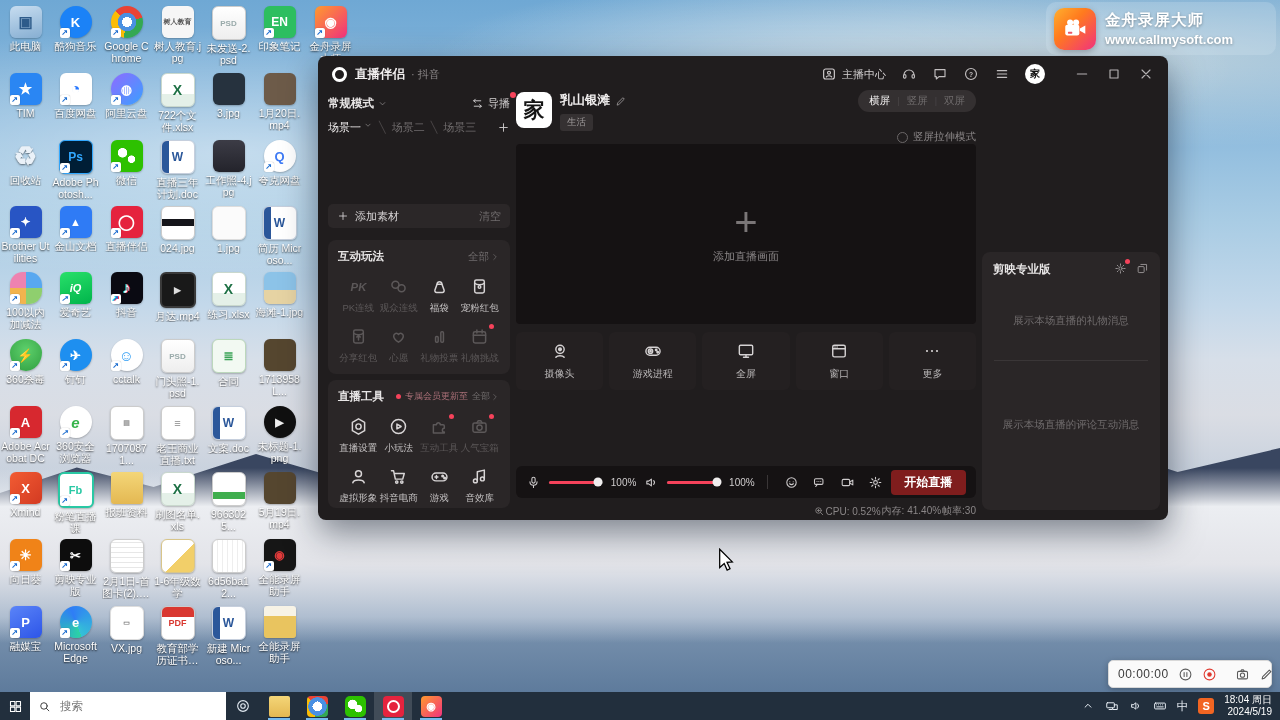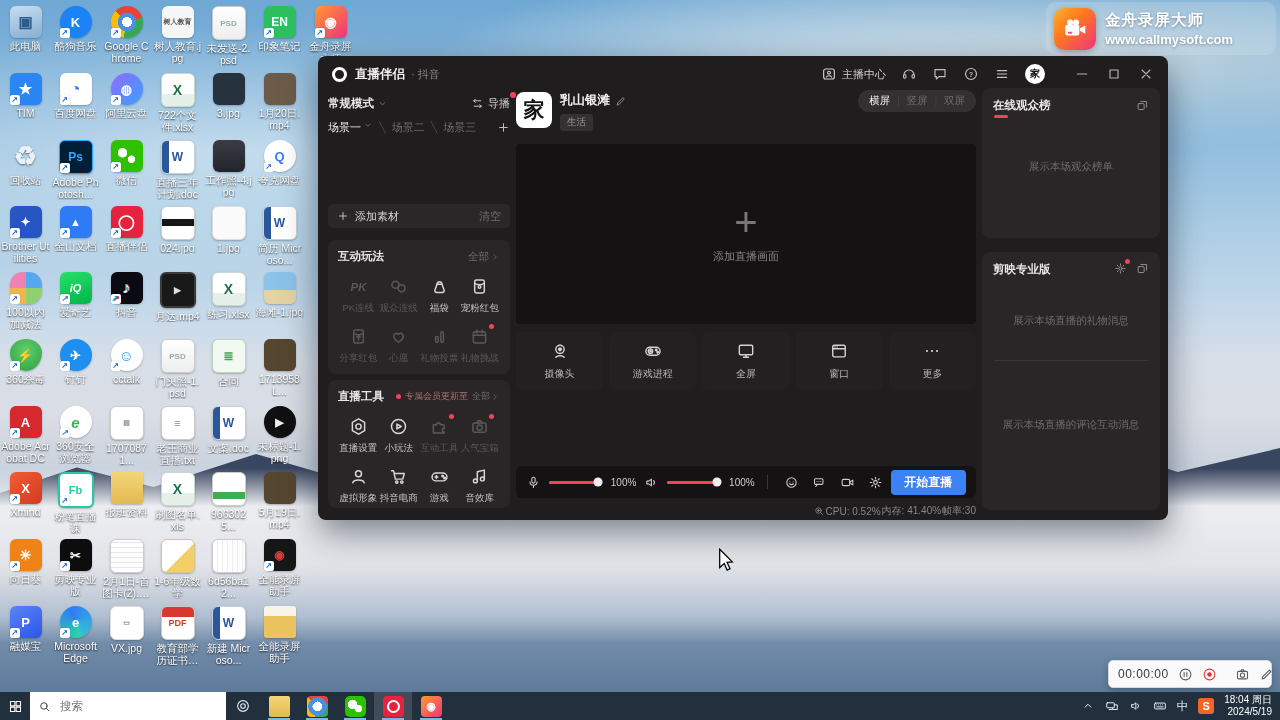--- a/index.html
+++ b/index.html
@@ -148,21 +148,21 @@
   .srcbtn .svgi{width:20px;height:20px;color:#d5d2d3;}
   .srcbtn .slb{font-size:10px;color:#b8b5b6;white-space:nowrap;}
   .c-ctrl{top:410px;height:32px;background:#151213;border-radius:6px;display:flex;align-items:center;padding:0 10px;box-sizing:border-box;gap:8px;}
   .c-ctrl .svgi{width:15px;height:15px;color:#cfcccd;}
   .slider{position:relative;width:56px;height:3px;background:#4a4647;border-radius:2px;}
   .slider .fill{position:absolute;left:0;top:0;bottom:0;width:92%;background:#f5425a;border-radius:2px;}
   .slider .knob{position:absolute;top:50%;left:92%;width:9px;height:9px;background:#f0eeee;border-radius:50%;transform:translate(-50%,-50%);}
   .pct{font-size:10px;color:#cfcccd;}
   .vdiv{width:1px;height:14px;background:#3a3637;margin:0 4px;}
   .ctrl-icons{display:flex;align-items:center;gap:13px;margin-left:4px;}
-  .startbtn{margin-left:auto;width:78px;height:25px;background:#3b82f6;border:none;border-radius:4px;color:#fff;
+  .startbtn{margin-left:auto;width:78px;height:25px;background:#7f1d1d;border:none;border-radius:4px;color:#fff;
     font-size:12px;font-weight:700;font-family:inherit;display:flex;align-items:center;justify-content:center;cursor:pointer;}
   .c-stats{top:448px;display:flex;justify-content:flex-end;align-items:center;gap:1px;color:#8a8687;font-size:10px;}
   .c-stats .svgi{width:12px;height:12px;}
 
   
   .rp-card{position:absolute;left:664px;width:178px;background:#2a2627;border-radius:8px;box-sizing:border-box;padding:10px 11px;}
   .rp1{top:32px;height:150px;}
   .rp2{top:196px;height:258px;}
   .rp-h{display:flex;align-items:center;font-size:11.5px;font-weight:700;color:#e8e6e6;}
   .rp-h .hic{margin-left:auto;display:flex;gap:9px;color:#9c9899;}
@@ -794,20 +794,24 @@
       </div>
       <div class="c-orient" id="orient-seg">
           <span class="seg on">横屏</span>
           <span class="bar">|</span>
           <span class="seg">竖屏</span>
           <span class="bar">|</span>
           <span class="seg">双屏</span>
         </div>
     </div>
 
+    <div class="cp c-radio abs">
+      <span class="radio-circ"></span>
+      <span>竖屏拉伸模式</span>
+    </div>
 
     <div class="cp c-preview abs">
       <span class="bigplus">+</span>
       <span class="addtxt">添加直播画面</span>
     </div>
 
     <div class="cp c-sources abs" id="sources-row">
         <div class="srcbtn">
           <span class="svgi">
             <svg viewBox="0 0 24 24" fill="none" stroke="currentColor" stroke-width="1.7" stroke-linecap="round" stroke-linejoin="round">
@@ -918,35 +922,20 @@
           <svg viewBox="0 0 24 24" fill="none" stroke="currentColor" stroke-width="1.7" stroke-linecap="round" stroke-linejoin="round">
             <circle cx="11" cy="11" r="5.5"></circle>
             <path d="M15.2 15.2L19.5 19.5M11 8.8v4.4M8.8 11h4.4"></path>
           </svg>
         </span>
       <span>CPU: 0.52%</span>
       <span>内存: 41.40%</span>
       <span>帧率:30</span>
     </div>
 
-    <div class="rp-card rp1">
-      <div class="rp-h">
-        <span>在线观众榜</span>
-        <span class="hic">
-          <span class="svgi">
-              <svg viewBox="0 0 24 24" fill="none" stroke="currentColor" stroke-width="1.7" stroke-linecap="round" stroke-linejoin="round">
-                <rect x="4" y="8.5" width="11" height="11" rx="1.8"></rect>
-                <path d="M9 4.5h10.5V15"></path>
-              </svg>
-            </span>
-        </span>
-      </div>
-      <span class="tab-ind"></span>
-      <span class="rp-empty" style="top:72px">展示本场观众榜单</span>
-    </div>
 
     <div class="rp-card rp2">
       <div class="rp-h">
         <span>剪映专业版</span>
         <span class="hic">
           <span class="gear-wrap">
             <span class="svgi">
                 <svg viewBox="0 0 24 24" fill="none" stroke="currentColor" stroke-width="1.7" stroke-linecap="round" stroke-linejoin="round">
                   <circle cx="12" cy="12" r="3"></circle>
                   <path d="M12 3.5v2.7M12 17.8v2.7M3.5 12h2.7M17.8 12h2.7M6 6l1.9 1.9M16.1 16.1L18 18M18 6l-1.9 1.9M7.9 16.1L6 18"></path>

